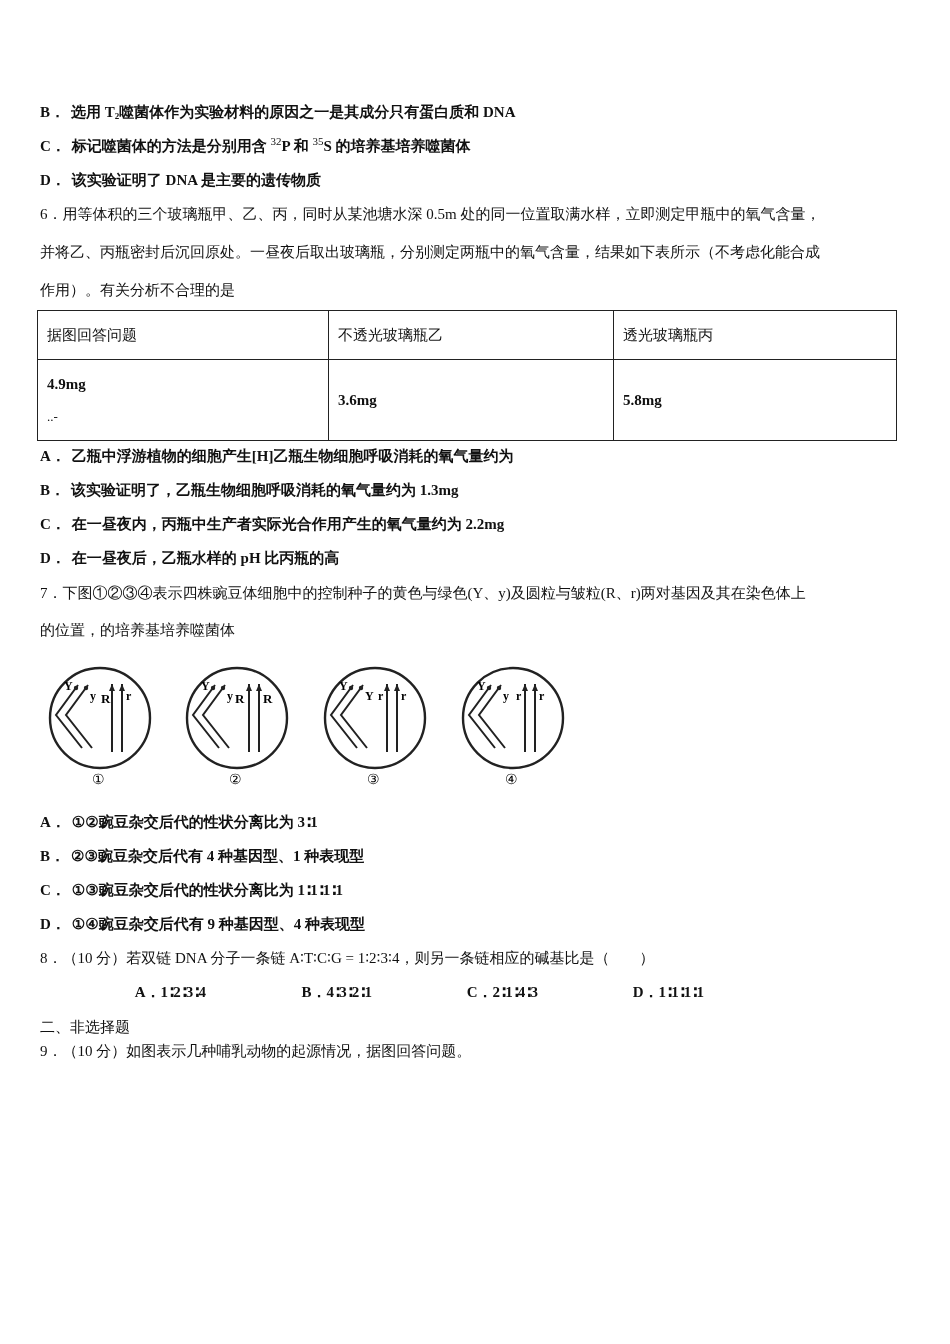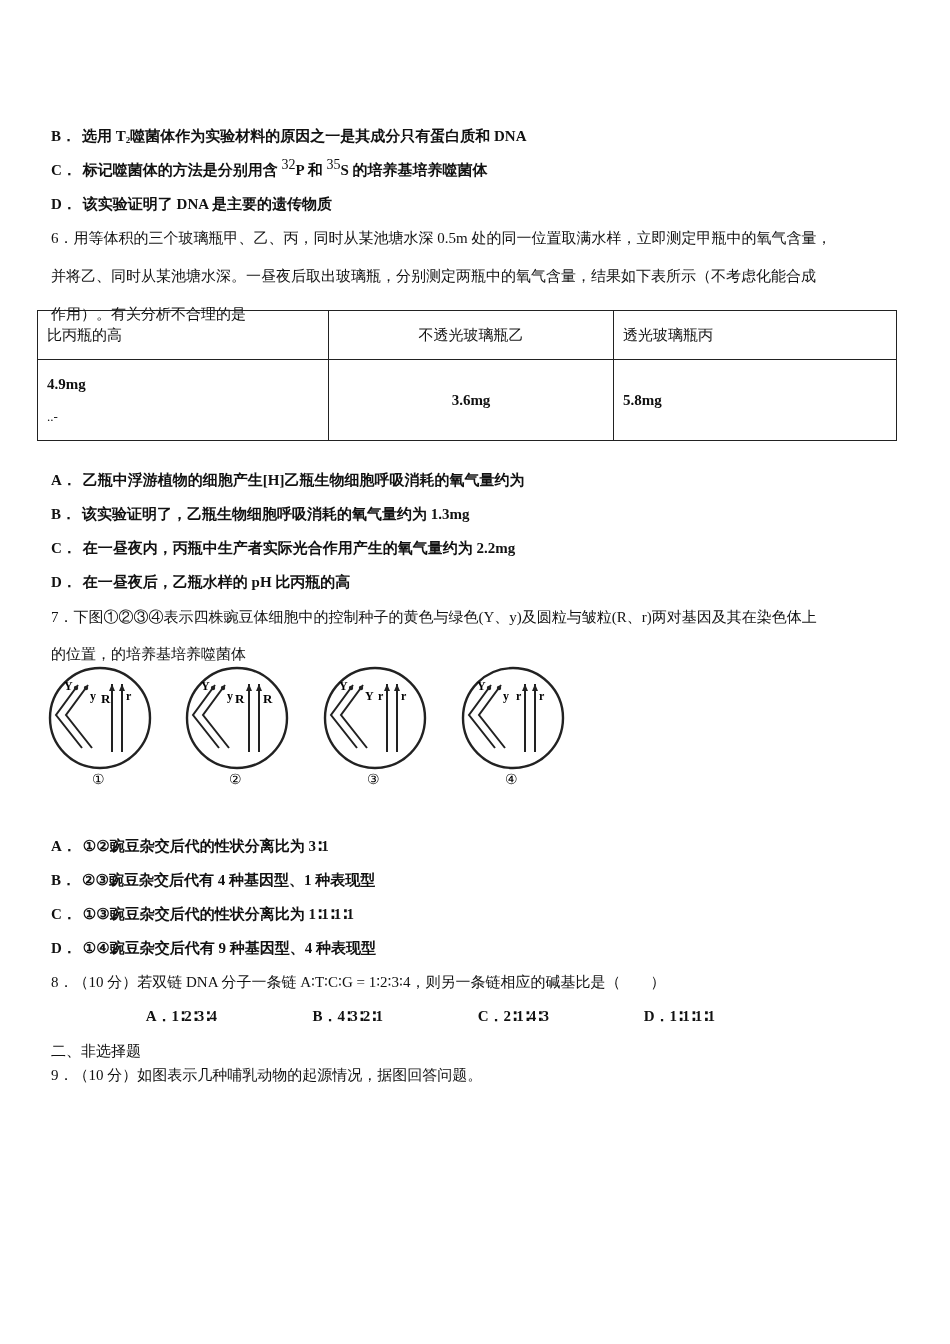--- a/index.html
+++ b/index.html
@@ -11,47 +11,46 @@
       width: 950px;
       height: 1344px;
       position: relative;
       font-family: "Liberation Serif", "DejaVu Serif", serif;
       color: #111111;
       font-size: 15px;
       overflow: hidden;
     }
     .line {
       position: absolute;
-      left: 51px;
+      left: 40px;
       white-space: nowrap;
       line-height: 20px;
-      margin-top: 24px;
     }
     .b { font-weight: bold; }
     .opt-label { font-weight: bold; margin-right: 6px; }
-    sup { font-size: 14px; vertical-align: 6px; line-height: 0; }
+    sup { font-size: 11px; vertical-align: 6px; line-height: 0; }
     sub { font-size: 9px; vertical-align: -2px; line-height: 0; }
 
     table.data-table {
       position: absolute;
       left: 37px;
       top: 310px;
       width: 860px;
       border-collapse: collapse;
       font-size: 15px;
     }
     table.data-table td {
       border: 1.5px solid #222;
       padding: 0 9px;
       vertical-align: middle;
     }
     table.data-table tr.hdr td { height: 48px; }
     table.data-table tr.val td { height: 80px; font-weight: bold; }
     .col1 { width: 272px; }
-    .col2 { width: 266px; text-align: center; }
+    .col2 { width: 266px; }
     .stack { display: flex; flex-direction: column; gap: 16px; }
     .stack .small { font-weight: normal; font-size: 13px; }
 
     .figure {
       position: absolute;
       left: 46px;
       top: 650px;
       width: 522px;
       height: 140px;
     }
@@ -66,27 +65,27 @@
 <div class="line" style="top:136px">
   <span class="opt-label">C．</span><span class="b">标记噬菌体的方法是分别用含 </span><sup>32</sup><span class="b">P 和 </span><sup>35</sup><span class="b">S 的培养基培养噬菌体</span>
 </div>
 <div class="line b" style="top:170px">
   <span class="opt-label">D．</span><span>该实验证明了 DNA 是主要的遗传物质</span>
 </div>
 
 <div class="line" style="top:204px">
   <span>6．</span><span>用等体积的三个玻璃瓶甲、乙、丙，同时从某池塘水深 0.5m 处的同一位置取满水样，立即测定甲瓶中的氧气含量，</span>
 </div>
-<div class="line" style="top:242px">并将乙、同时从某池塘水深。一昼夜后取出玻璃瓶，分别测定两瓶中的氧气含量，结果如下表所示（不考虑化能合成</div>
+<div class="line" style="top:242px">并将乙、丙瓶密封后沉回原处。一昼夜后取出玻璃瓶，分别测定两瓶中的氧气含量，结果如下表所示（不考虑化能合成</div>
 <div class="line" style="top:280px">作用）。有关分析不合理的是</div>
 
 <table class="data-table">
   <tbody>
       <tr class="hdr">
-    <td class="col1">比丙瓶的高</td>
+    <td class="col1">据图回答问题</td>
     <td class="col2">不透光玻璃瓶乙</td>
     <td>透光玻璃瓶丙</td>
   </tr>
   <tr class="val">
     <td class="col1">
       <div class="stack">
         <span>4.9mg</span>
         <span class="small">..-</span>
       </div>
     </td>

